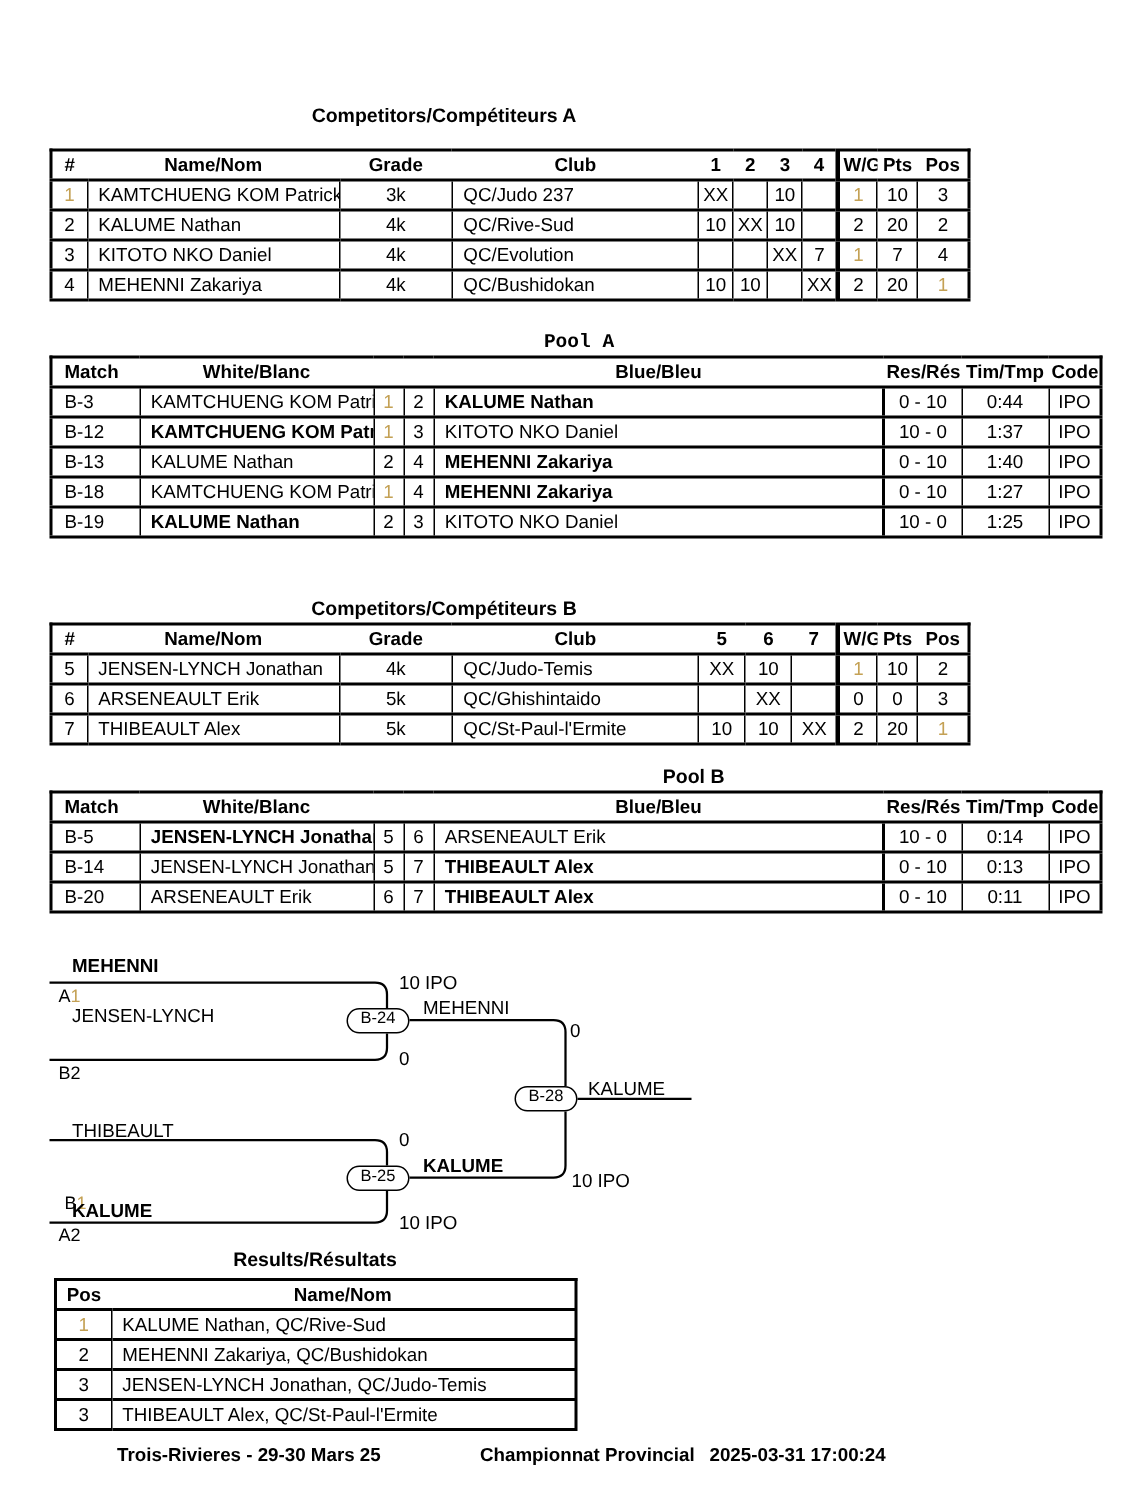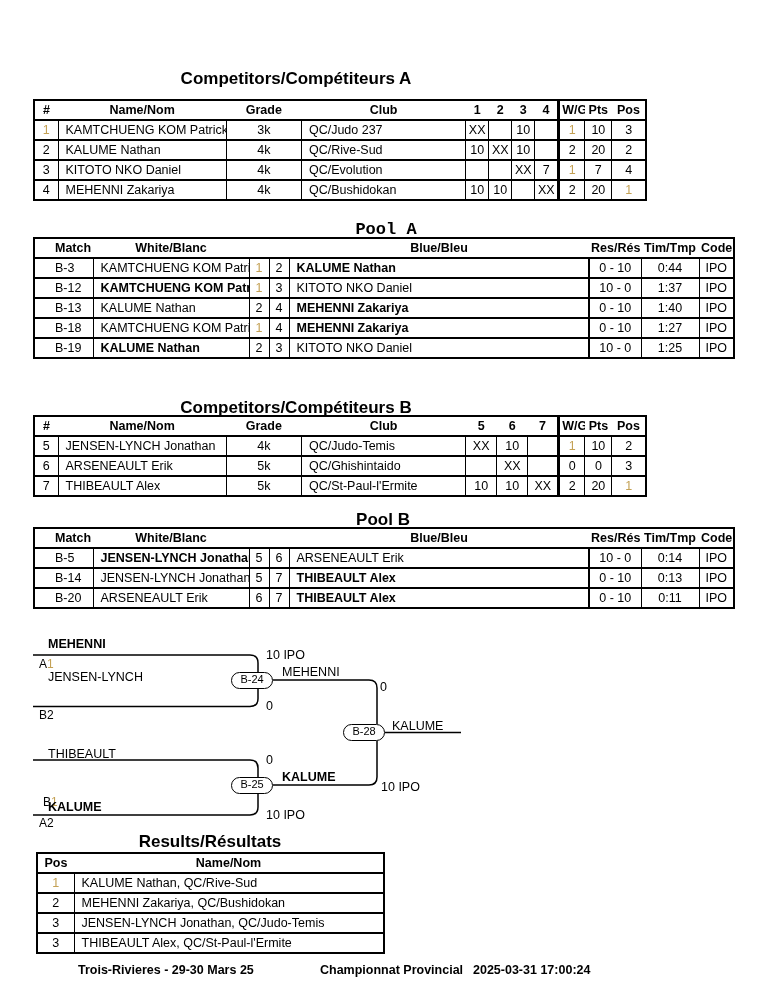--- a/index.html
+++ b/index.html
@@ -2,30 +2,30 @@
 <html><head>
 <meta charset="utf-8">
 <style>
   html,body { margin:0; padding:0; background:#ffffff; }
   .page {
     position:relative; width:765px; height:990px; background:#ffffff;
     font-family:"Liberation Sans", sans-serif; color:#000;
   }
   .doc-title { position:absolute; left:0; top:24px; width:765px; text-align:center;
     font-size:23px; font-weight:bold; letter-spacing:0.5px; }
-  .sec-title { position:absolute; text-align:center; font-size:17px; font-weight:bold; }
+  .sec-title { position:absolute; text-align:center; font-size:13px; font-weight:bold; }
 
   table { position:absolute; border-collapse:collapse; table-layout:fixed; background:#fff; }
   table { border:2px solid #000; }
   td { border:1px solid #000; border-bottom:2px solid #000; height:18px; line-height:18px;
        font-size:12.5px; padding:0 2px; text-align:center; white-space:nowrap; overflow:hidden; }
   th { border:none; border-bottom:2px solid #000; height:18px; line-height:18px;
        font-size:12.5px; font-weight:bold; padding:0 2px; text-align:center; white-space:nowrap; overflow:hidden; }
   .l  { text-align:left; padding-left:7px; }
-  .m  { text-align:left; padding-left:20px; }
+  .m  { text-align:left; padding-left:8px; }
   .b  { font-weight:bold; }
   .tan { color:#c4a155; }
   .thick-l { border-left:3px solid #000 !important; }
   .res-l { border-left:2px solid #000; }
 
   .bracket-svg { position:absolute; left:0; top:0; width:765px; height:990px; pointer-events:none; }
   .blabel { position:absolute; font-size:12.5px; line-height:13px; white-space:nowrap; }
   .bseed  { position:absolute; font-size:12px; line-height:12px; white-space:nowrap; }
   .boval  { position:absolute; width:42px; height:17px; border:1.5px solid #000; border-radius:9px;
             background:#fff; box-sizing:border-box; text-align:center; font-size:11px; line-height:13px; }
@@ -262,21 +262,21 @@
         <td>10</td>
         <td>10</td>
         <td>XX</td>
         <td class="thick-l">2</td>
         <td>20</td>
         <td class="tan">1</td>
       </tr>
     </tbody>
   </table>
 
-  <div class="sec-title" style="left:283px; top:510px; width:200px;">Pool B</div>
+  <div class="sec-title" style="left:283px; top:510px; width:200px;text-align:right;">Pool B</div>
   <table style="left:33px; top:527px; width:700px;">
     <colgroup>
       <col style="width:59px">
         <col style="width:156px">
         <col style="width:20px">
         <col style="width:20px">
       <col style="width:300px">
         <col style="width:52px">
         <col style="width:58px">
         <col style="width:35px">

